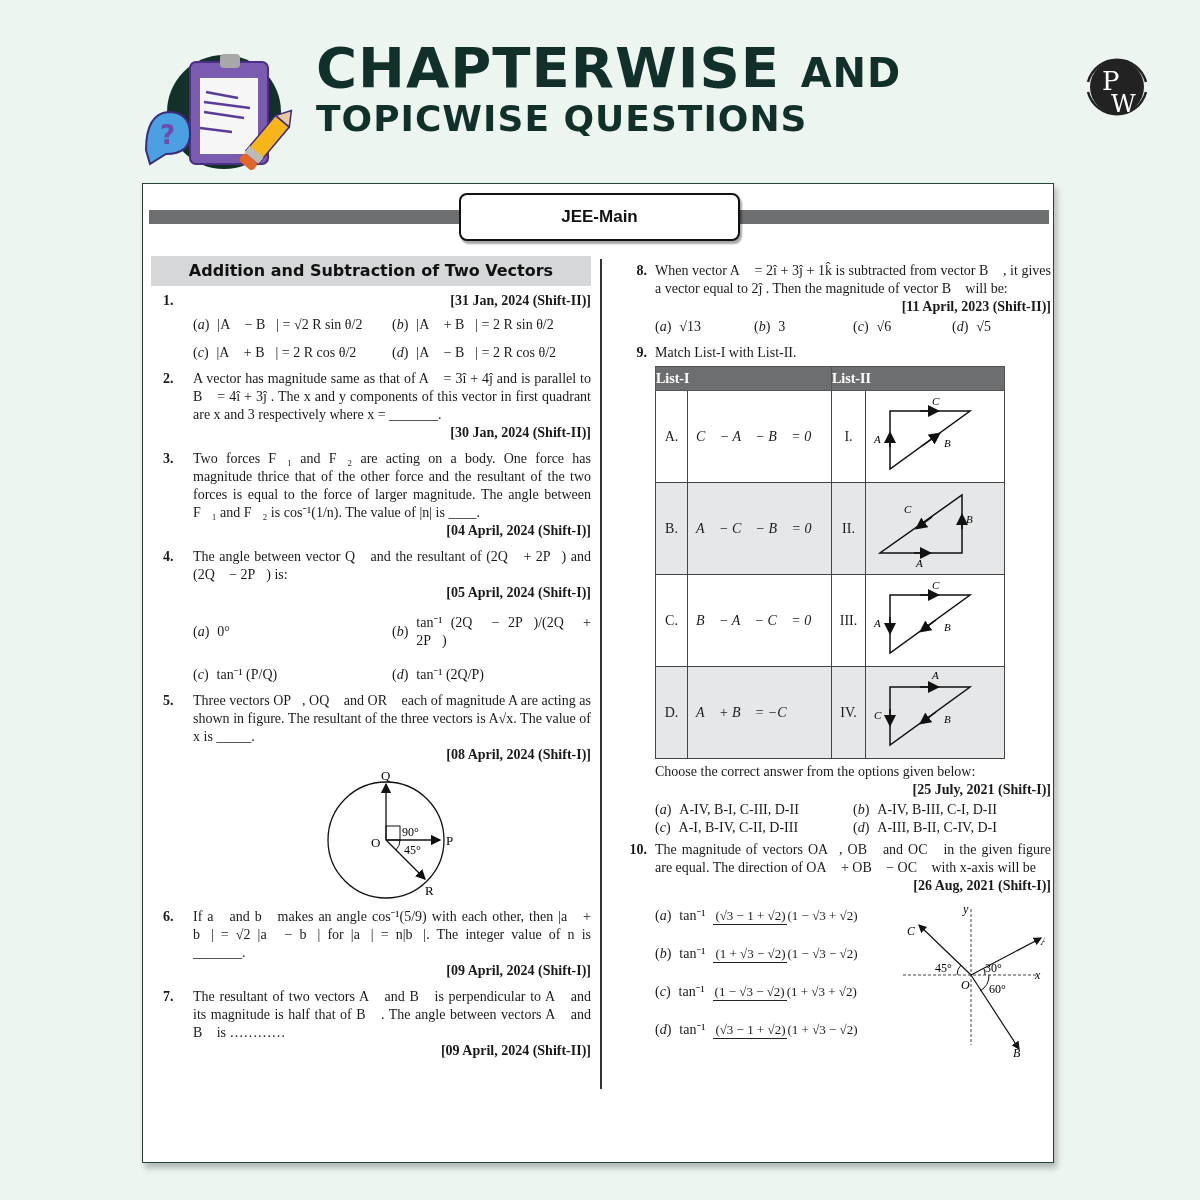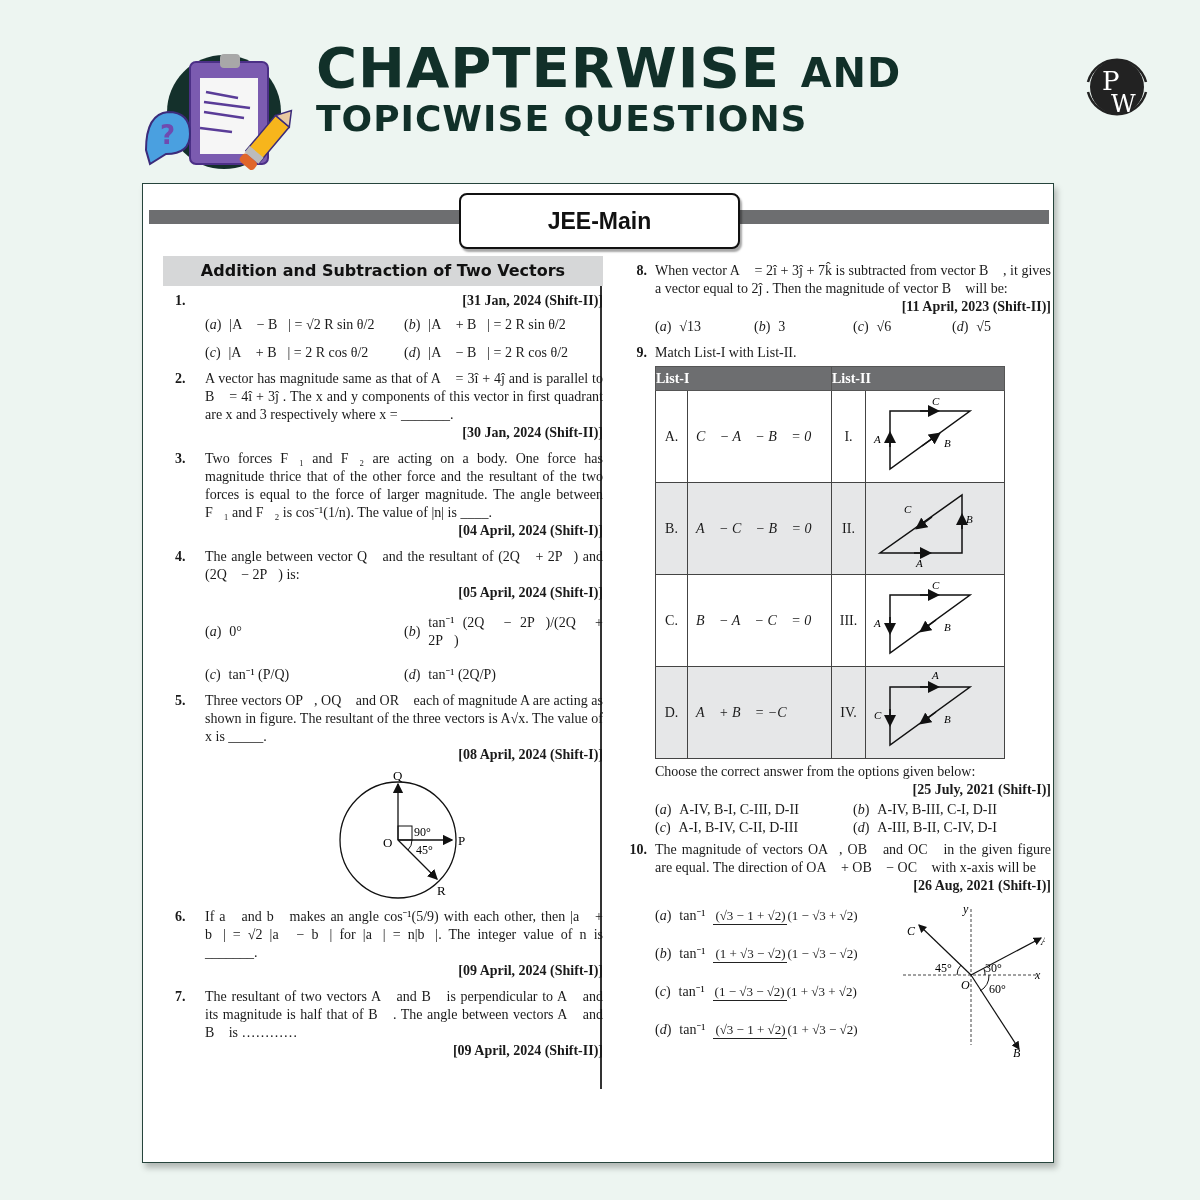--- a/index.html
+++ b/index.html
@@ -10,26 +10,26 @@
   .header-icon { position: absolute; left: 140px; top: 40px; width: 160px; height: 140px; }
   .title { position: absolute; left: 316px; top: 40px; font-family: "DejaVu Sans", sans-serif; font-weight: bold; color: #113029; letter-spacing: 1px; line-height: 1; }
   .title .l1 { font-size: 56px; display: block; }
   .title .l1 .small { font-size: 40px; }
   .title .l2 { font-size: 36px; display: block; margin-top: 5px; }
   .pw-logo { position: absolute; left: 1082px; top: 52px; width: 70px; height: 70px; }
 
   
   .page { position: absolute; left: 142px; top: 183px; width: 912px; height: 980px; background: #fff; border: 1.5px solid #26443c; box-shadow: 3px 5px 6px rgba(0,0,0,0.25); }
   .band { position: absolute; left: 6px; top: 26px; width: 900px; height: 14px; background: #6d6e70; }
-  .jee-box { position: absolute; left: 316px; top: 9px; width: 281px; height: 56px; background: #fff; border: 2px solid #111; border-radius: 8px; box-shadow: 2px 3px 2px rgba(0,0,0,0.35); display: flex; align-items: center; justify-content: center; font-family: "Liberation Sans", sans-serif; font-weight: bold; font-size: 23px; color: #111; }
+  .jee-box { position: absolute; left: 316px; top: 9px; width: 281px; height: 48px; background: #fff; border: 2px solid #111; border-radius: 8px; box-shadow: 2px 3px 2px rgba(0,0,0,0.35); display: flex; align-items: center; justify-content: center; font-family: "Liberation Sans", sans-serif; font-weight: bold; font-size: 17px; color: #111; }
 
   .col-divider { position: absolute; left: 457px; top: 75px; width: 1.5px; height: 830px; background: #333; }
 
   .col { position: absolute; font-size: 14px; line-height: 18px; }
-  .col-left { left: 20px; top: 72px; width: 440px; }
+  .col-left { left: 8px; top: 72px; width: 440px; }
   .col-right { left: 470px; top: 78px; width: 438px; }
 
   .topic { background: #d6d7d8; height: 30px; width: 440px; display: flex; align-items: center; justify-content: center; font-family: "DejaVu Sans", sans-serif; font-weight: bold; font-size: 16px; color: #111; margin-bottom: 6px; }
 
   .q { position: relative; padding-left: 42px; margin-bottom: 8px; text-align: justify; }
   .q .num { position: absolute; left: 12px; top: 0; font-weight: bold; }
   .col-right .q { padding-left: 42px; }
   .col-right .q .num { left: 0; width: 34px; text-align: right; }
   .src { display: block; text-align: right; font-weight: bold; }
   .opts { display: grid; grid-template-columns: 1fr 1fr; row-gap: 10px; margin: 6px 0 4px 0; }
@@ -195,21 +195,21 @@
       <span class="num">7.</span>
       <span>The resultant of two vectors A⃗ and B⃗ is perpendicular to A⃗ and its magnitude is half that of B⃗ . The angle between vectors A⃗ and B⃗ is …………</span>
       <span class="src">[09 April, 2024 (Shift-II)]</span>
     </div>
   </div>
 
   <div class="col col-right">
 
     <div class="q">
       <span class="num">8.</span>
-      <span>When vector A⃗ = 2î + 3ĵ + 7k̂ is subtracted from vector B⃗ , it gives a vector equal to 2ĵ . Then the magnitude of vector B⃗ will be:</span>
+      <span>When vector A⃗ = 2î + 3ĵ + 1k̂ is subtracted from vector B⃗ , it gives a vector equal to 2ĵ . Then the magnitude of vector B⃗ will be:</span>
       <span class="src">[11 April, 2023 (Shift-II)]</span>
       <div class="opts4">
         <div class="opt">
             <span class="lab">a</span>
             <span>√13</span>
           </div>
         <div class="opt">
             <span class="lab">b</span>
             <span>3</span>
           </div>

